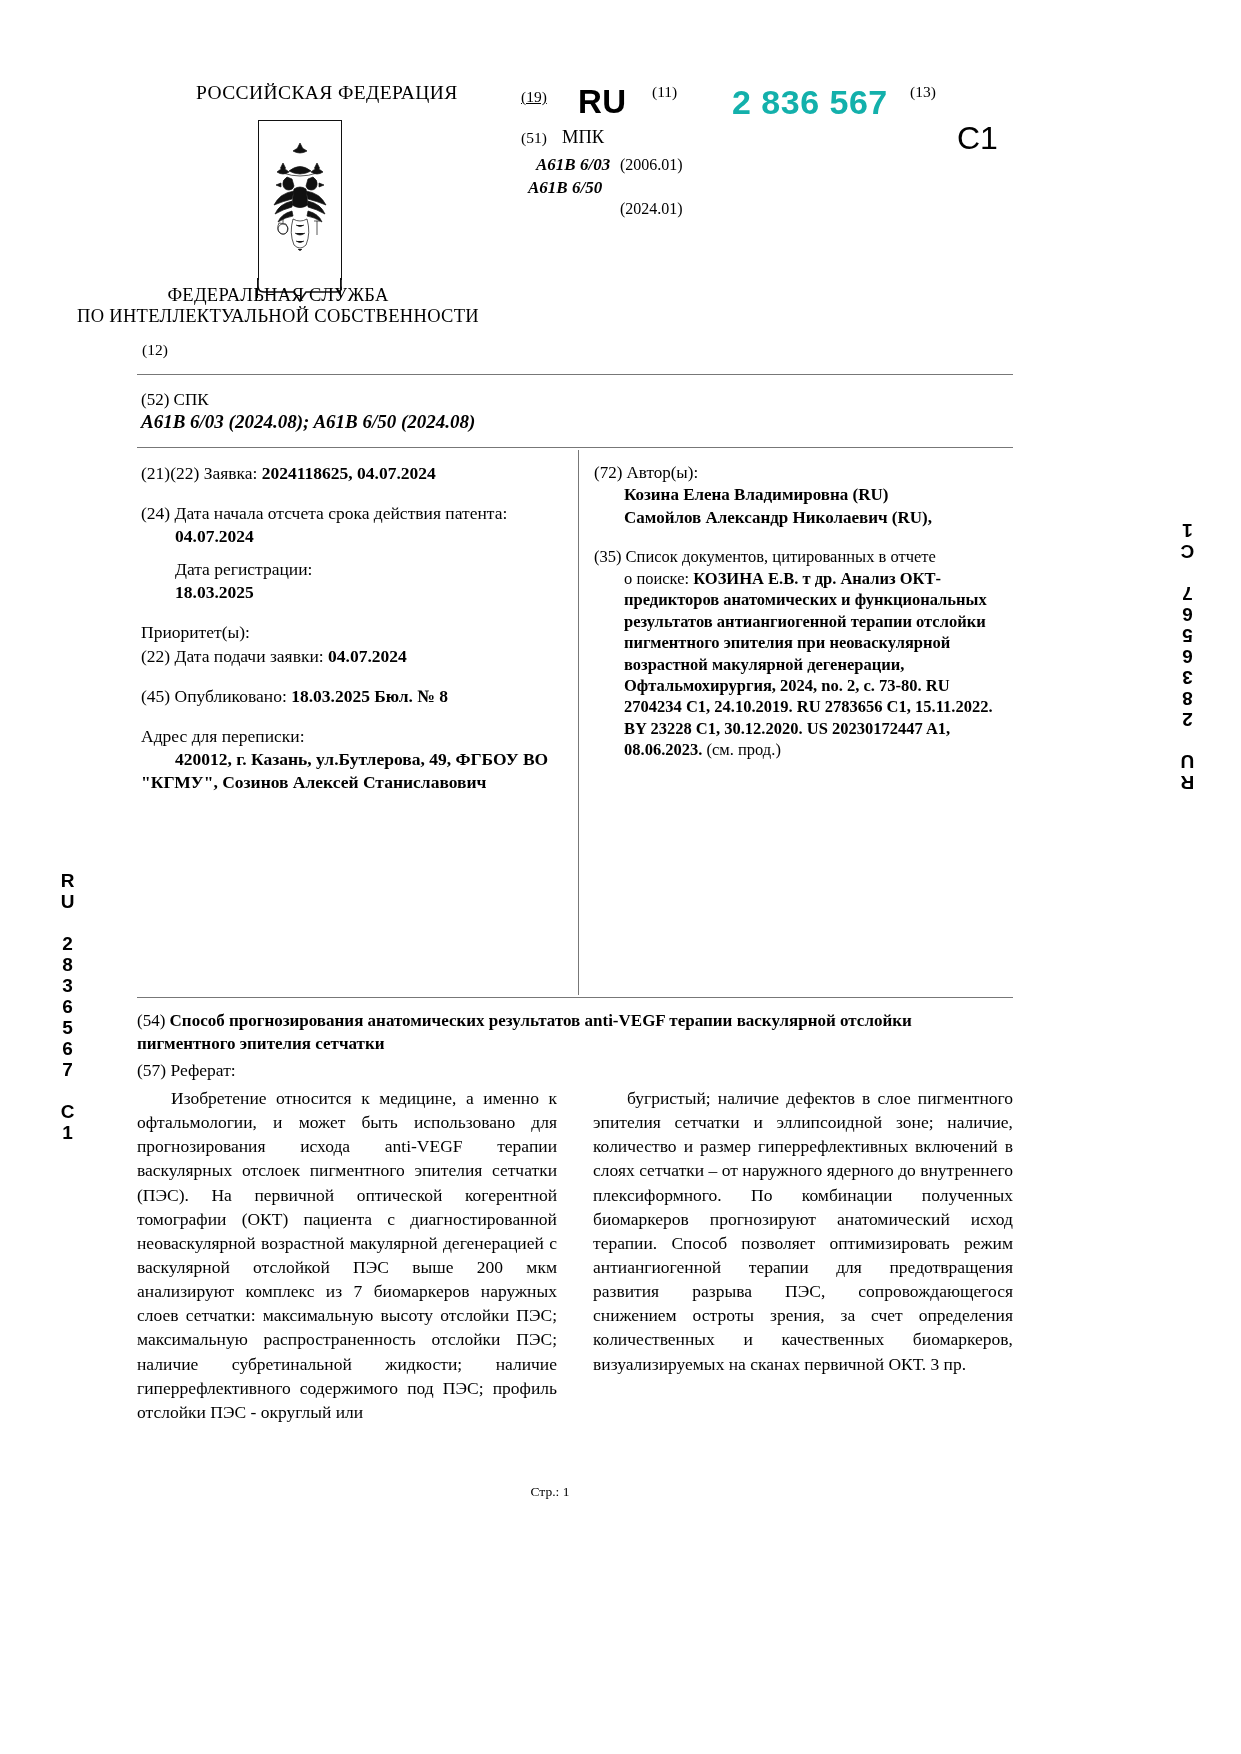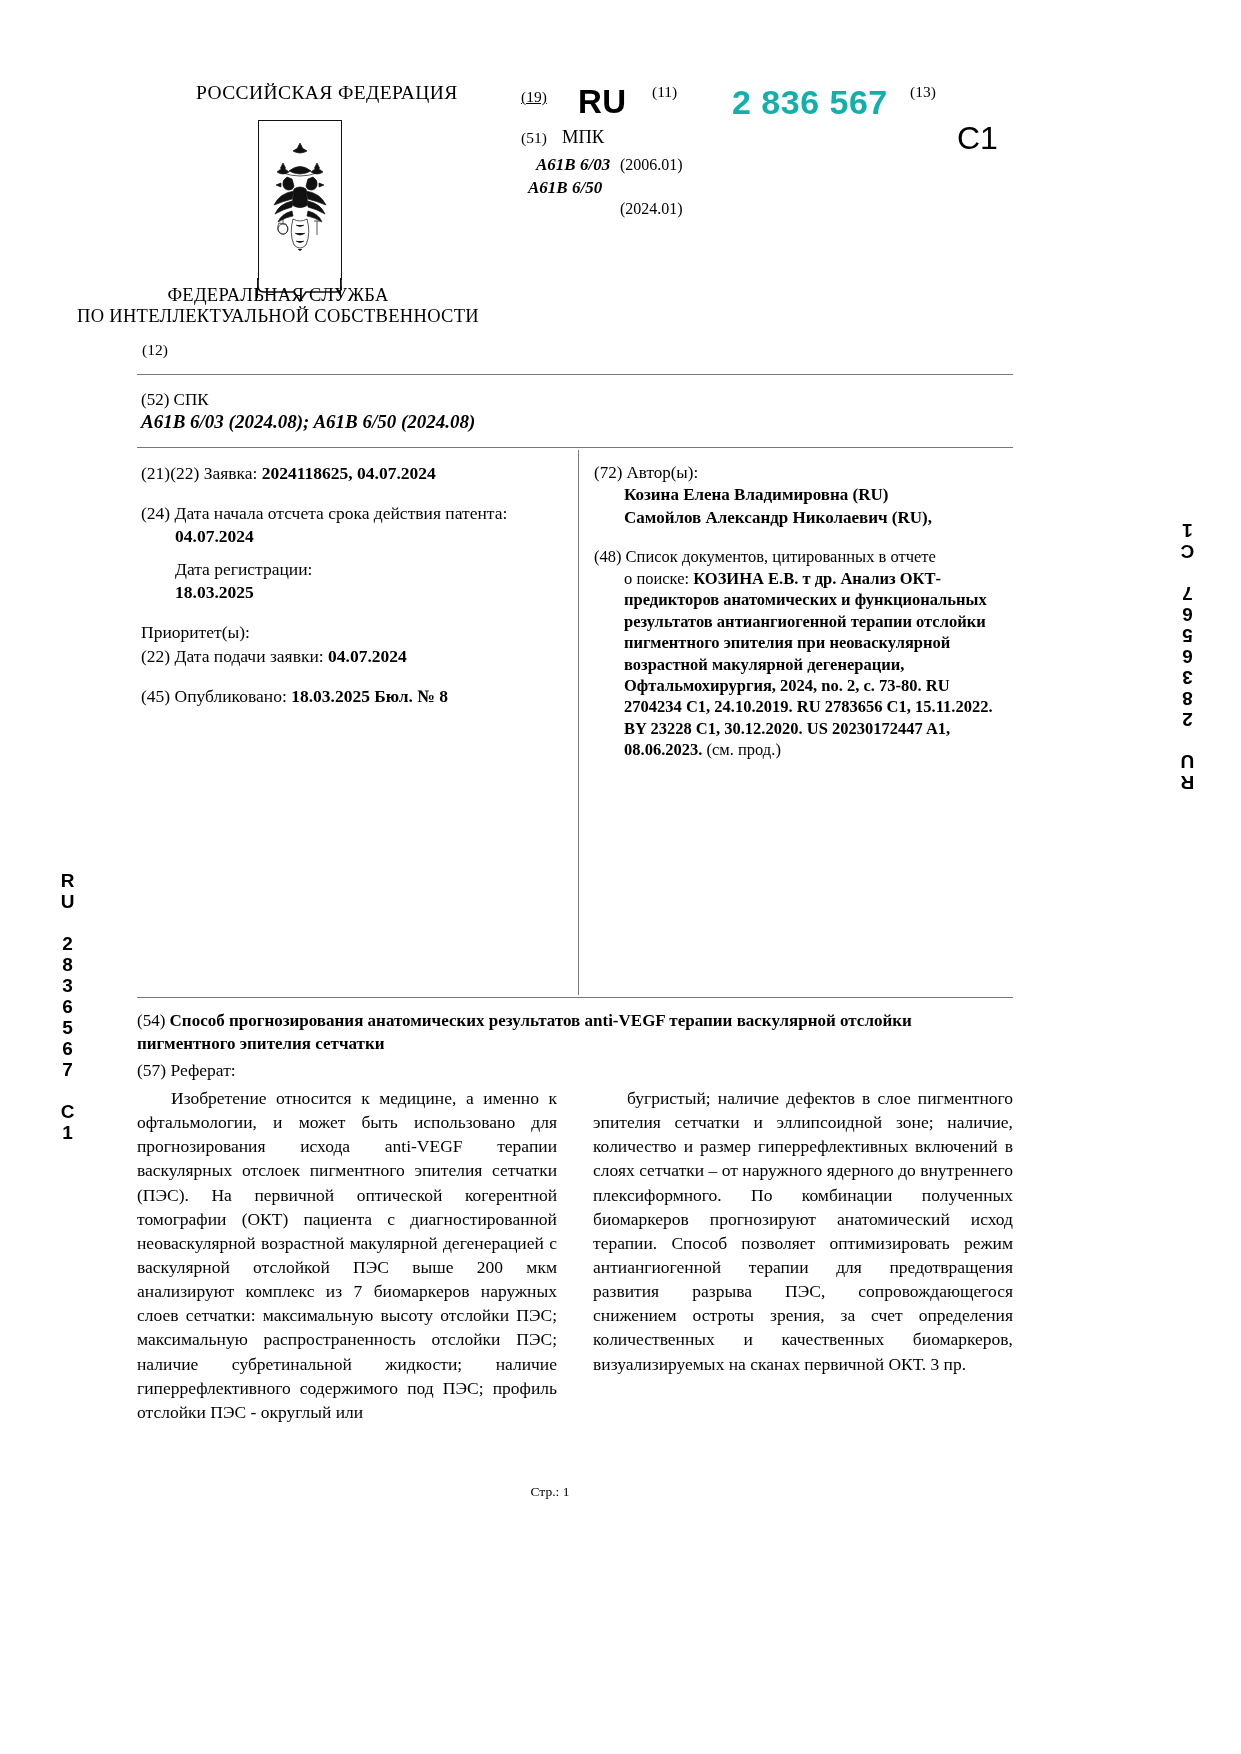--- a/index.html
+++ b/index.html
@@ -407,34 +407,39 @@
       <span class="lbl">(22) Дата подачи заявки:</span>
       <span class="val">04.07.2024</span>
     </div>
 
     <div class="fld">
       <span class="lbl">(45) Опубликовано:</span>
       <span class="val">18.03.2025</span>
       <span class="val">Бюл. № 8</span>
     </div>
 
+    <div class="fld">
+      <span class="lbl">Адрес для переписки:</span>
+      <span class="val indent">420012, г. Казань, ул.Бутлерова, 49, ФГБОУ ВО</span>
+      <span class="val">"КГМУ", Созинов Алексей Станиславович</span>
+    </div>
 
   </div>
 
   <div class="bib-right">
 
     <div class="fld">
       <span class="lbl">(72) Автор(ы):</span>
       <span class="val indent-sm">Козина Елена Владимировна (RU)</span>
       <span class="val indent-sm">Самойлов Александр Николаевич (RU),</span>
     </div>
 
 
     <div class="fld cit">
-      <span class="lbl">(48) Список документов, цитированных в отчете</span>
+      <span class="lbl">(35) Список документов, цитированных в отчете</span>
       <span class="cit-body">
         <span>о поиске:</span>
         <span class="b">КОЗИНА Е.В. т др. Анализ ОКТ-предикторов анатомических и функциональных результатов антиангиогенной терапии отслойки пигментного эпителия при неоваскулярной возрастной макулярной дегенерации, Офтальмохирургия, 2024, no. 2, с. 73-80. RU 2704234 C1, 24.10.2019. RU 2783656 C1, 15.11.2022. BY 23228 C1, 30.12.2020. US 20230172447 A1, 08.06.2023.</span>
         <span>(см. прод.)</span>
       </span>
     </div>
 
   </div>
 
   <div class="rule rule-above-54"></div>

